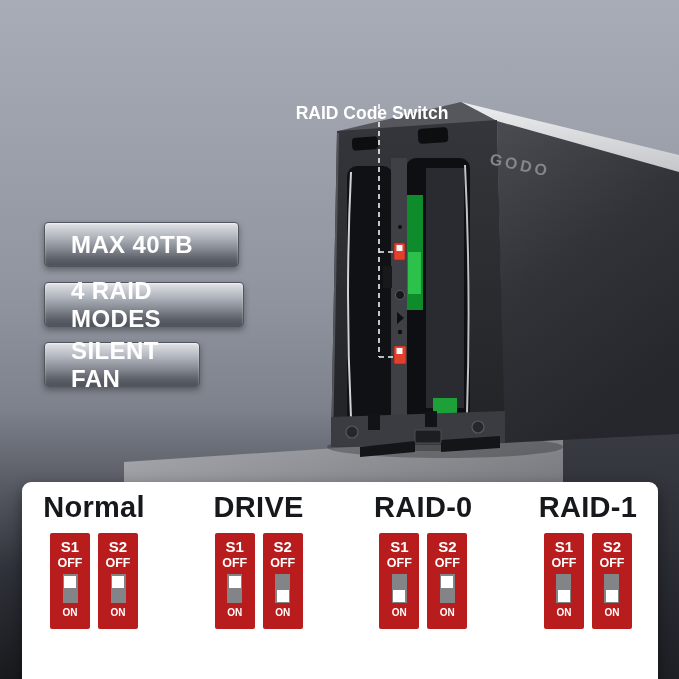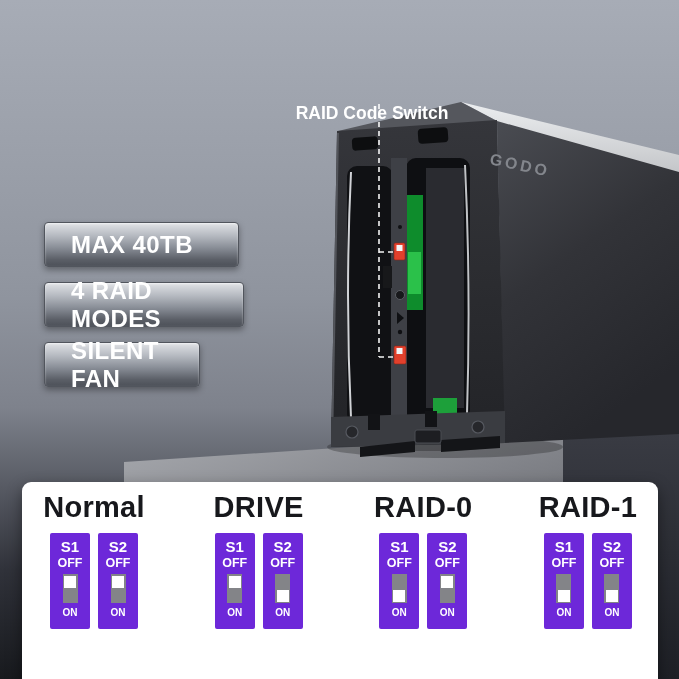--- a/index.html
+++ b/index.html
@@ -37,21 +37,21 @@
     display:flex;justify-content:space-between;
     padding:0 22px 0 24px;box-sizing:border-box;
   }
   .mode{width:96px;display:flex;flex-direction:column;align-items:center;}
   .mode-title{
     margin:9px 0 9px;font-size:29px;font-weight:700;color:#17181c;
     letter-spacing:.3px;white-space:nowrap;
   }
   .mode-switches{display:flex;gap:8px;}
   .sw{
-    width:40px;height:96px;background:#6d28d9;border-radius:2px;
+    width:40px;height:96px;background:#b91c1c;border-radius:2px;
     display:flex;flex-direction:column;align-items:center;
     padding-top:5px;box-sizing:border-box;color:#ffffff;font-weight:700;
   }
   .sw-id{font-size:15px;line-height:1.15;}
   .sw-off{font-size:12.5px;margin-top:2px;line-height:1.1;}
   .sw-slot{position:relative;width:15px;height:29px;background:#838488;margin-top:3px;}
   .sw-knob{position:absolute;left:1.5px;width:12px;height:12px;background:#ffffff;}
   .sw[data-state="OFF"] .sw-knob{top:1.5px;}
   .sw[data-state="ON"]  .sw-knob{bottom:1.5px;}
   .sw-on{font-size:10px;margin-top:4px;}

